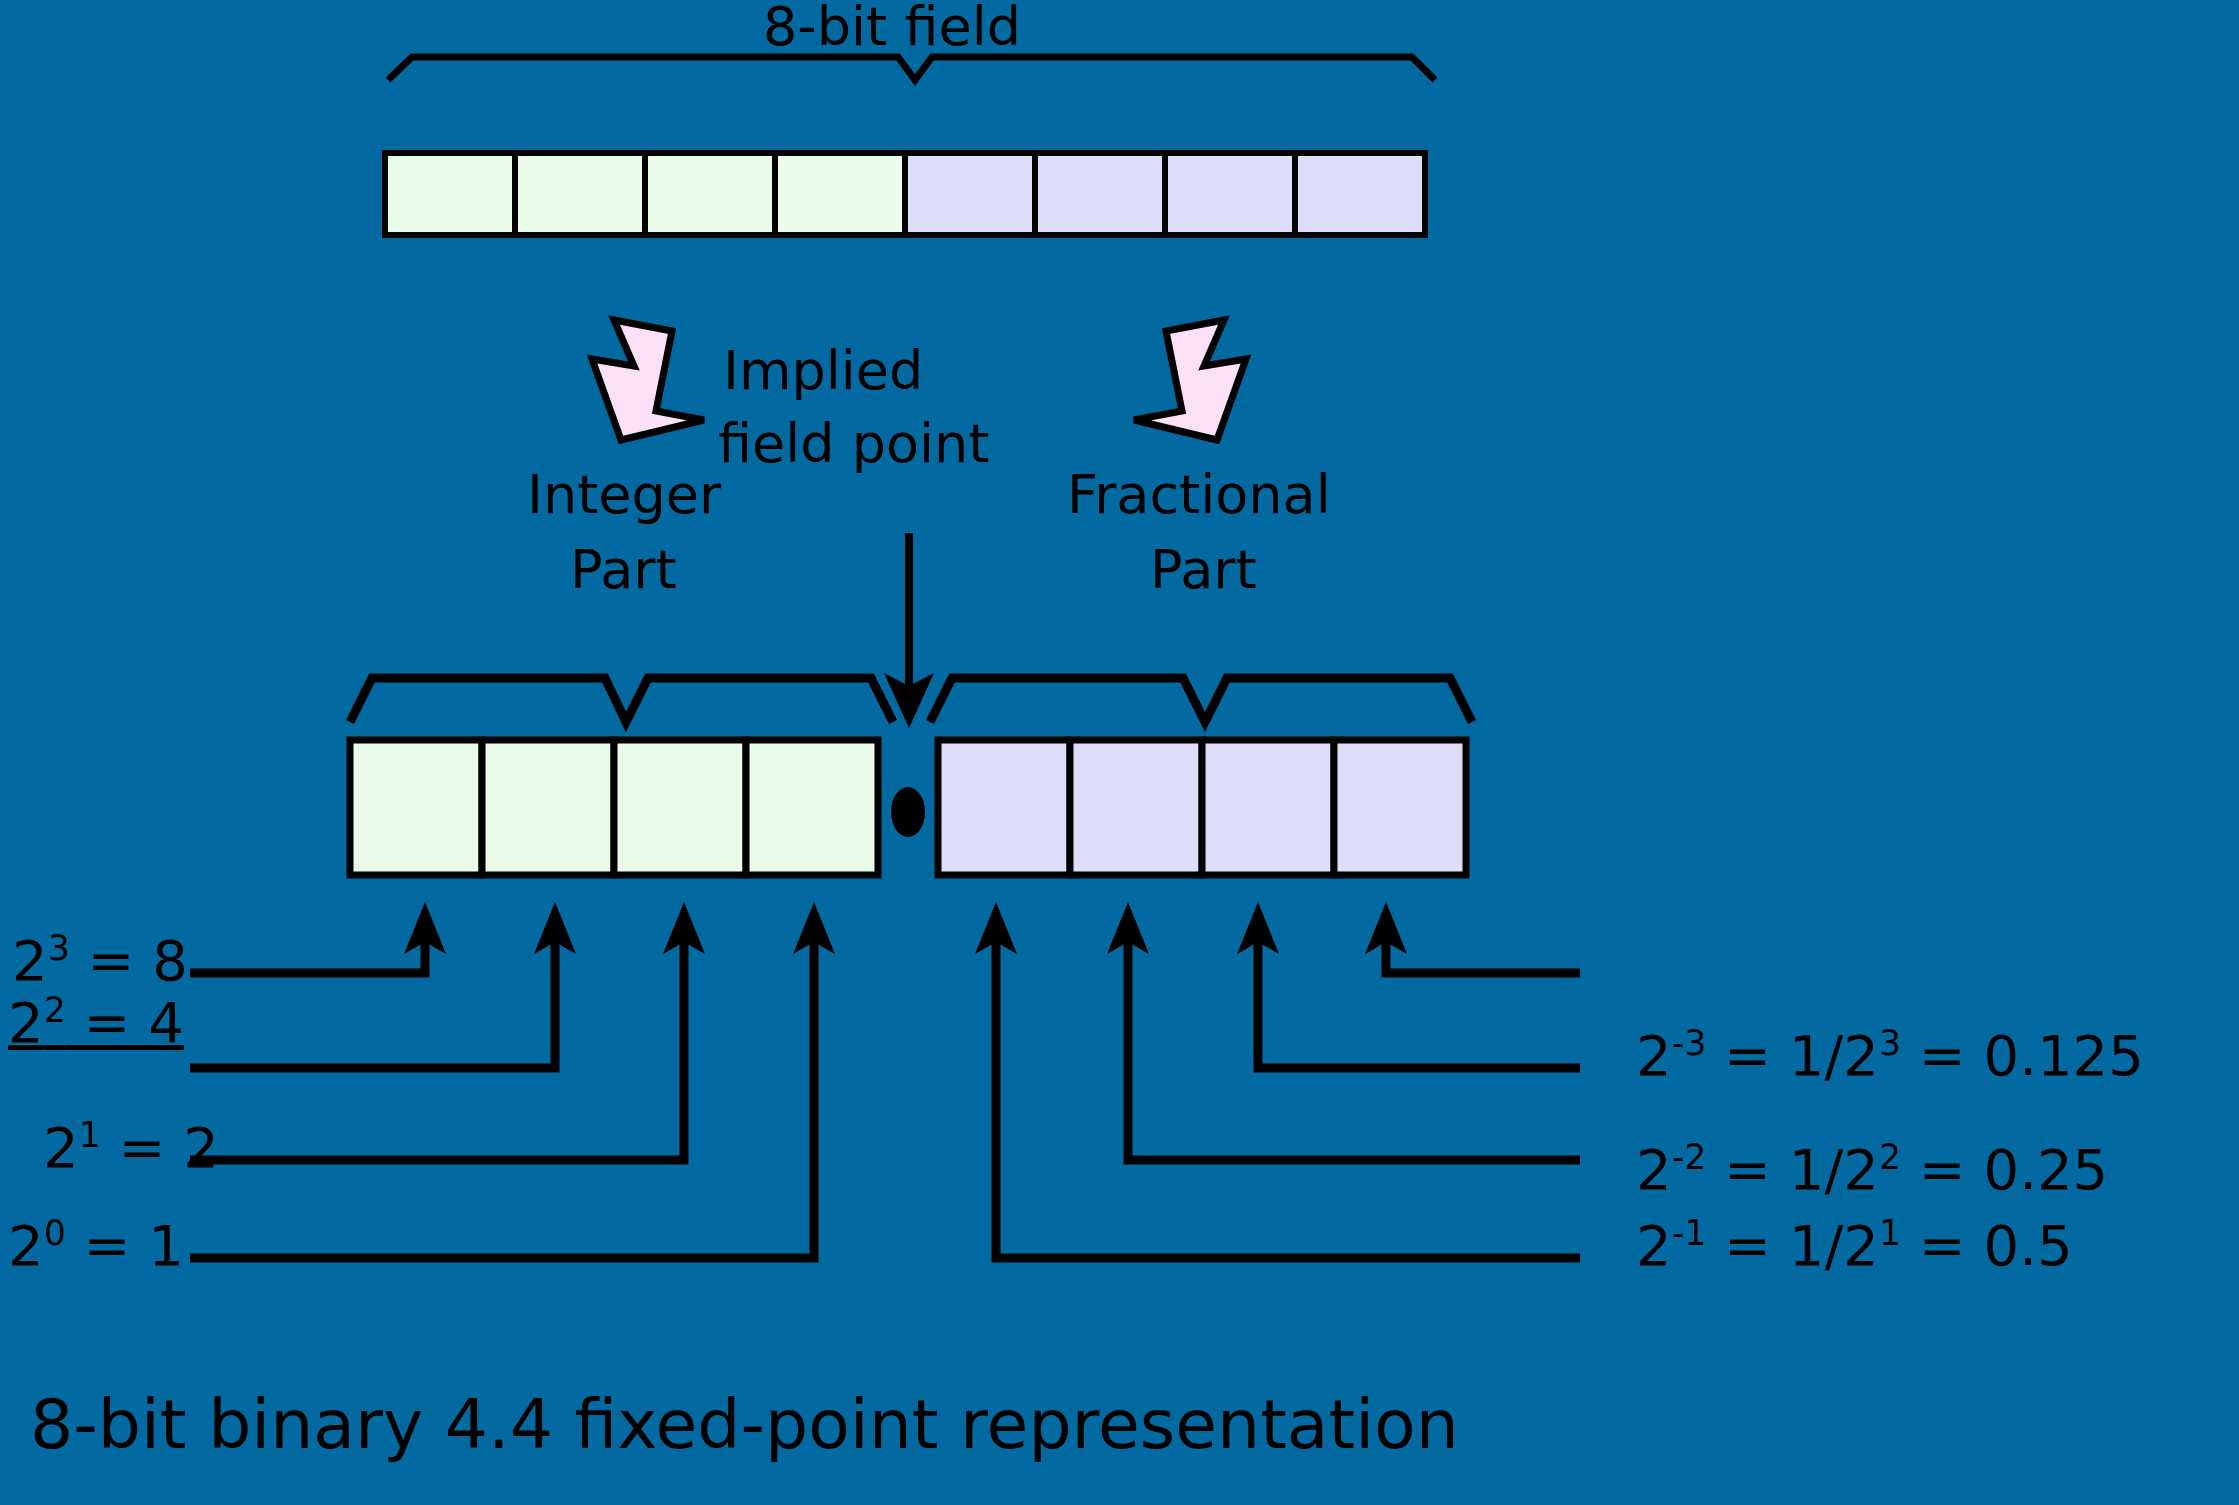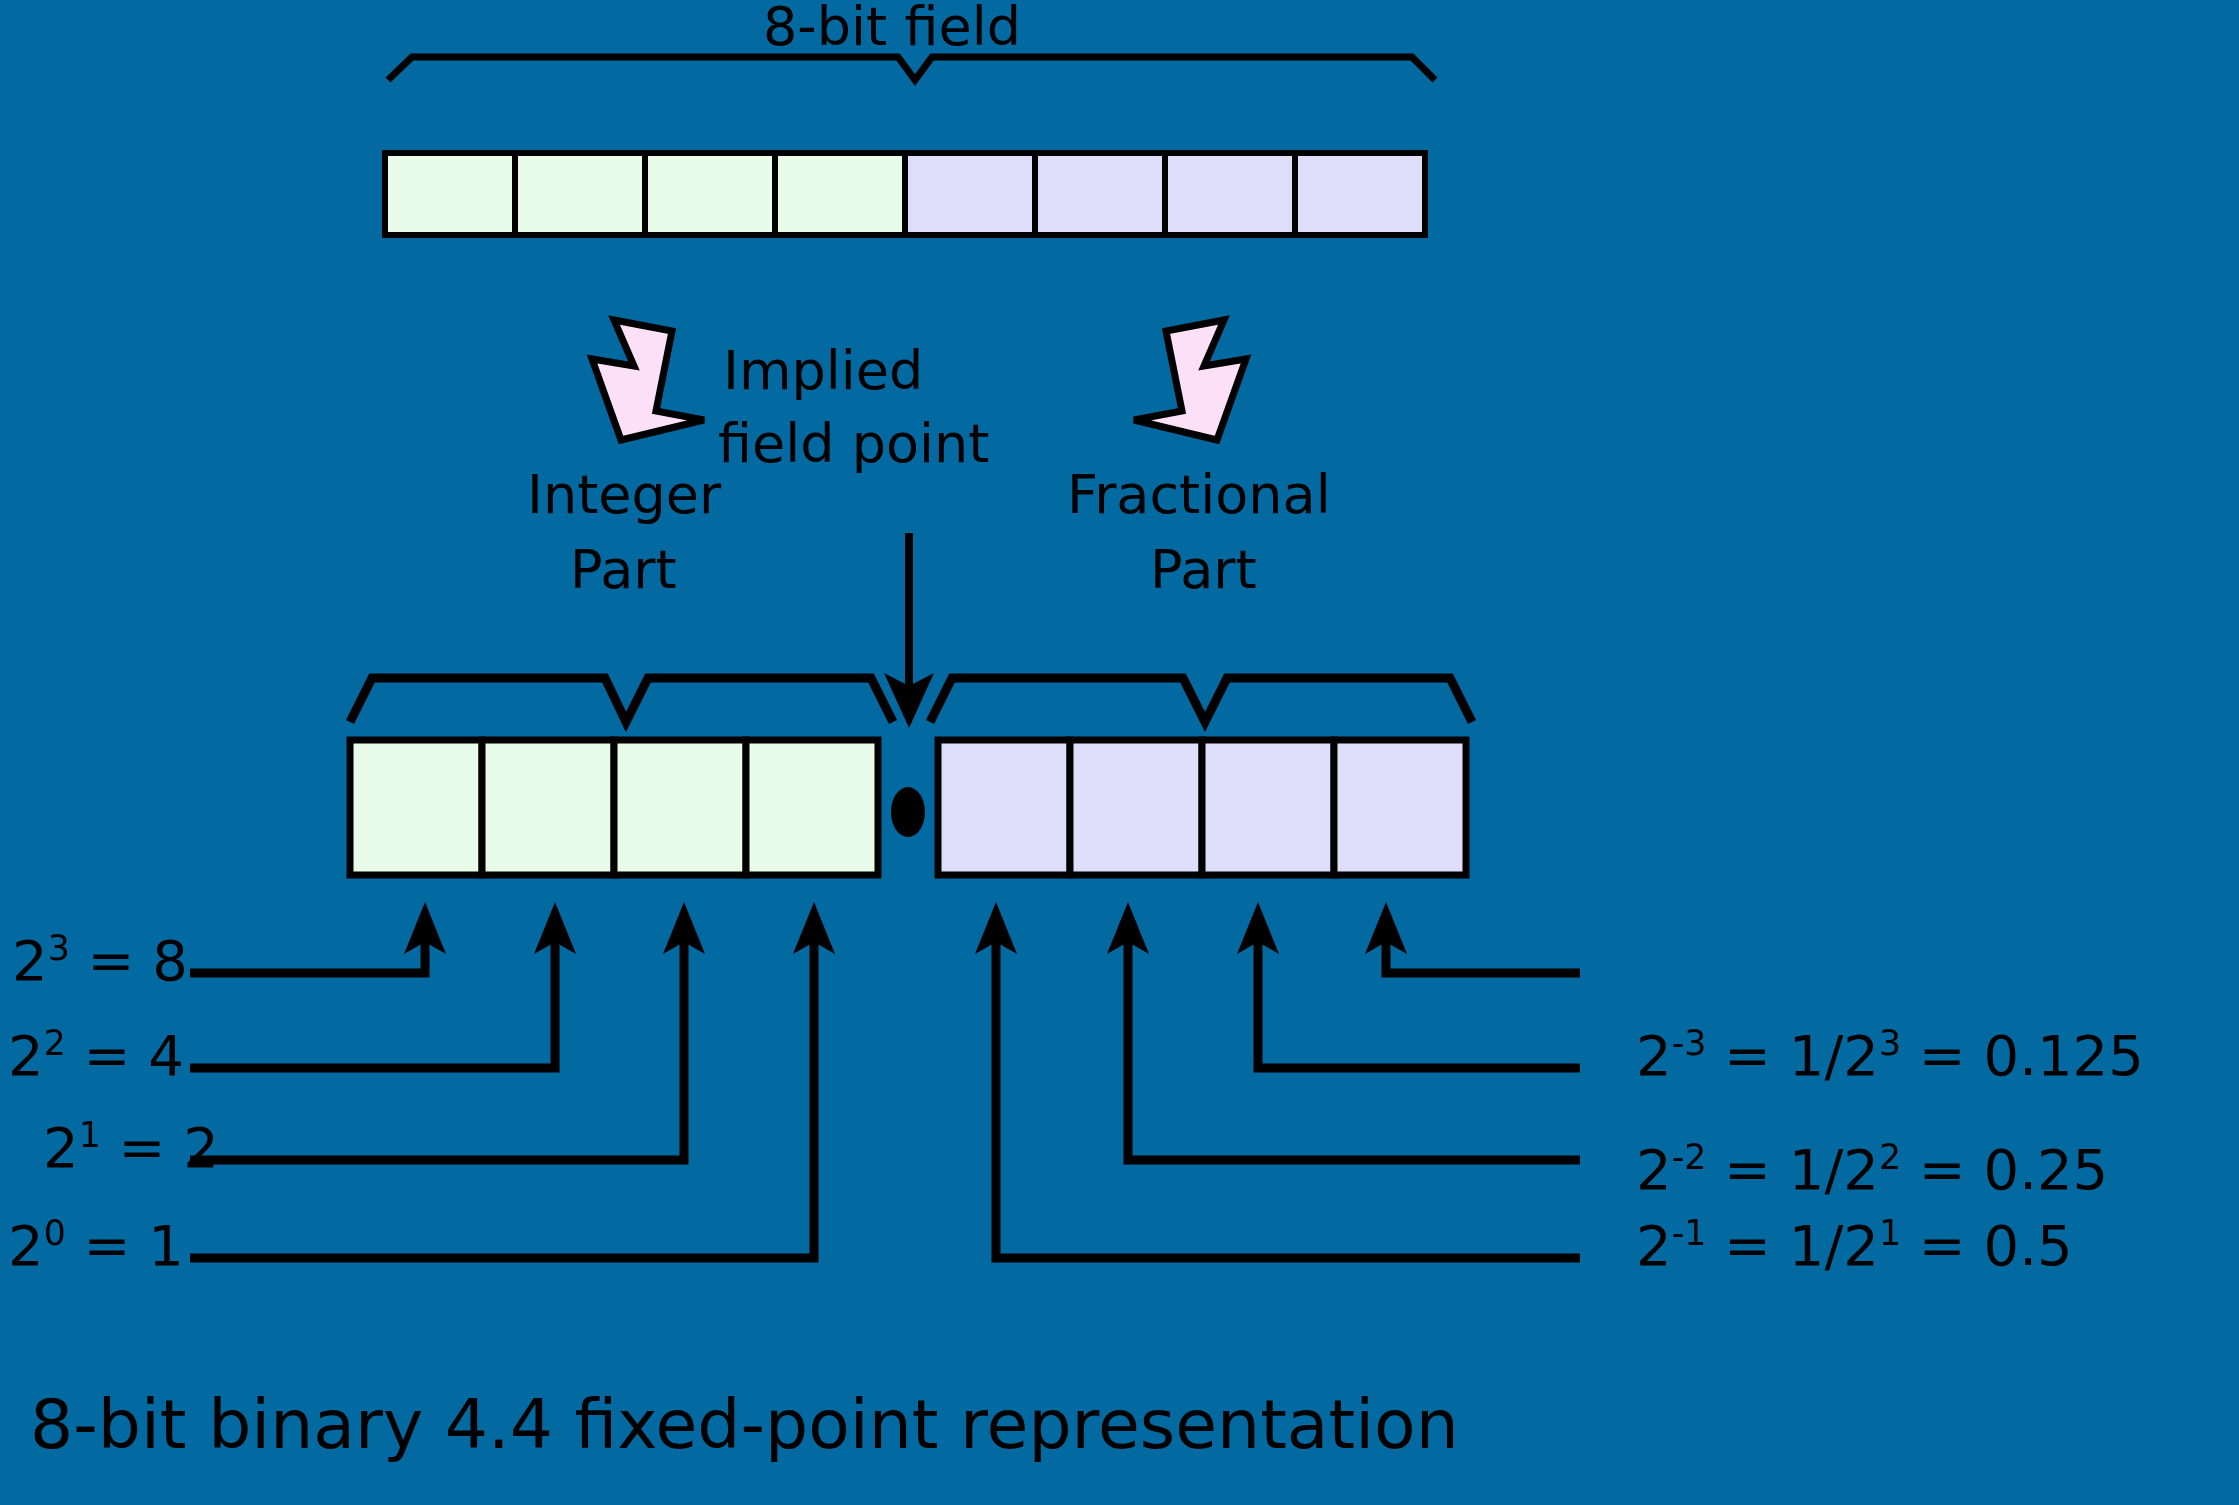--- a/index.html
+++ b/index.html
@@ -111,21 +111,21 @@
   <div class="lbl txt-big" style="left:527px;top:463px;">Integer</div>
   <div class="lbl txt-big" style="left:570px;top:538px;">Part</div>
 
   <div class="lbl txt-big" style="left:1067px;top:463px;">Fractional</div>
   <div class="lbl txt-big" style="left:1150px;top:538px;">Part</div>
 
   <div class="pow-row" style="left:12px;top:928px;">
     <span>2</span><span class="sup">3</span><span> = 8</span>
   </div>
 
-  <div class="pow-row" style="left:8px;top:1023px;">
+  <div class="pow-row" style="left:8px;top:990px;text-decoration:underline;">
     <span>2</span><span class="sup">2</span><span> = 4</span>
   </div>
 
   <div class="pow-row" style="left:8px;top:1115px;margin-left:35px;">
     <span>2</span><span class="sup">1</span><span> = 2</span>
   </div>
 
   <div class="pow-row" style="left:8px;top:1213px;">
     <span>2</span><span class="sup">0</span><span> = 1</span>
   </div>

